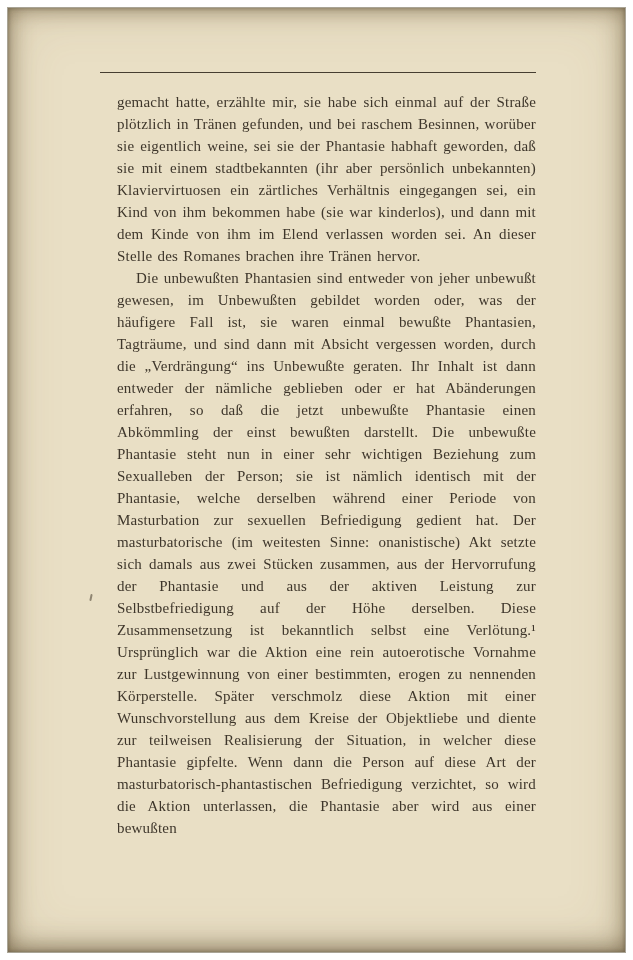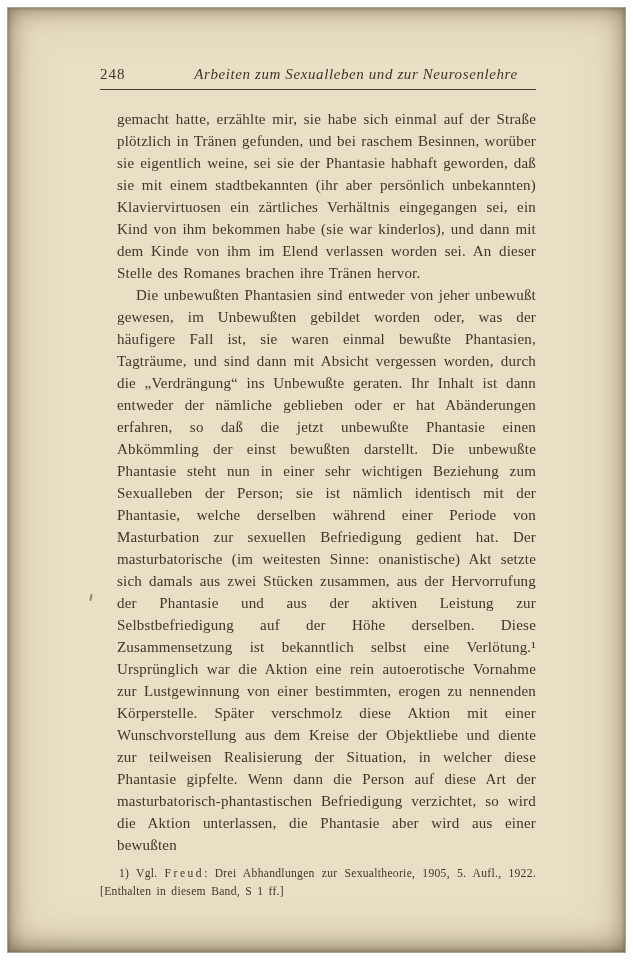--- a/index.html
+++ b/index.html
@@ -95,35 +95,23 @@
   }
 </style>
 </head>
 <body>
 
 <div class="frame">
   <div class="scan">
     <div class="ink-speck"></div>
     <div class="content">
 
-      <div class="page-header">
-        <span class="page-number">248</span>
-        <span class="running-head">Arbeiten zum Sexualleben und zur Neurosenlehre</span>
-      </div>
       <hr class="header-rule">
 
       <div class="body-text">
         <p class="para">gemacht hatte, erzählte mir, sie habe sich einmal auf der Straße plötzlich in Tränen gefunden, und bei raschem Besinnen, worüber sie eigentlich weine, sei sie der Phantasie habhaft geworden, daß sie mit einem stadtbekannten (ihr aber persönlich unbekannten) Klaviervirtuosen ein zärtliches Verhältnis eingegangen sei, ein Kind von ihm bekommen habe (sie war kinderlos), und dann mit dem Kinde von ihm im Elend verlassen worden sei. An dieser Stelle des Romanes brachen ihre Tränen hervor.</p>
         <p class="para indented">Die unbewußten Phantasien sind entweder von jeher unbewußt gewesen, im Unbewußten gebildet worden oder, was der häufigere Fall ist, sie waren einmal bewußte Phantasien, Tagträume, und sind dann mit Absicht vergessen worden, durch die „Verdrängung“ ins Unbewußte geraten. Ihr Inhalt ist dann entweder der nämliche geblieben oder er hat Abänderungen erfahren, so daß die jetzt unbewußte Phantasie einen Abkömmling der einst bewußten darstellt. Die unbewußte Phantasie steht nun in einer sehr wichtigen Beziehung zum Sexualleben der Person; sie ist nämlich identisch mit der Phantasie, welche derselben während einer Periode von Masturbation zur sexuellen Befriedigung gedient hat. Der masturbatorische (im weitesten Sinne: onanistische) Akt setzte sich damals aus zwei Stücken zusammen, aus der Hervorrufung der Phantasie und aus der aktiven Leistung zur Selbstbefriedigung auf der Höhe derselben. Diese Zusammensetzung ist bekanntlich selbst eine Verlötung.¹ Ursprünglich war die Aktion eine rein autoerotische Vornahme zur Lustgewinnung von einer bestimmten, erogen zu nennenden Körperstelle. Später verschmolz diese Aktion mit einer Wunschvorstellung aus dem Kreise der Objektliebe und diente zur teilweisen Realisierung der Situation, in welcher diese Phantasie gipfelte. Wenn dann die Person auf diese Art der masturbatorisch-phantastischen Befriedigung verzichtet, so wird die Aktion unterlassen, die Phantasie aber wird aus einer bewußten</p>
       </div>
 
-      <div class="footnote">
-        <div class="fn-line1">
-          <span>1)</span>
-          <span>Vgl.</span>
-          <span class="sperr">Freud</span><span>: Drei Abhandlungen zur Sexualtheorie, 1905, 5. Aufl., 1922.</span>
-        </div>
-        <div class="fn-line2">[Enthalten in diesem Band, S 1 ff.]</div>
-      </div>
 
     </div>
   </div>
 </div>
 
 </body></html>

